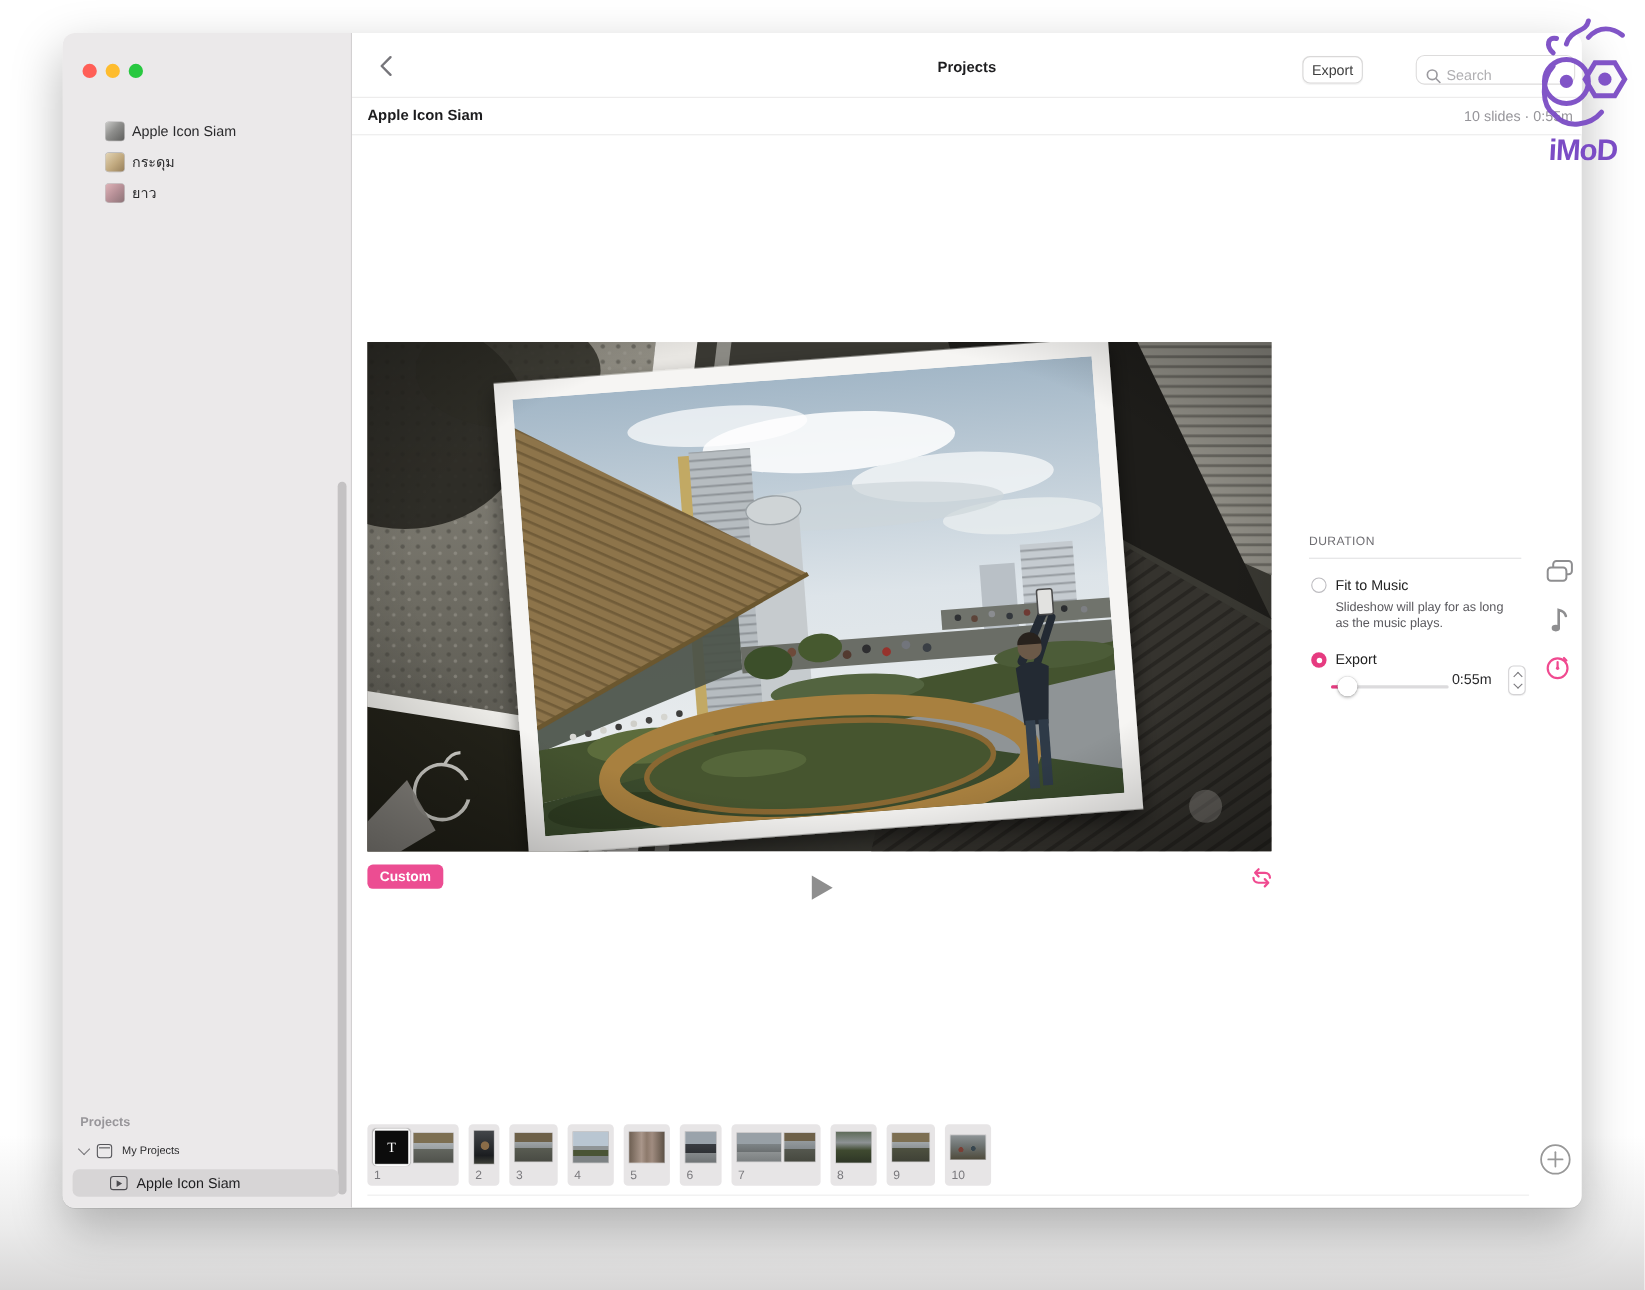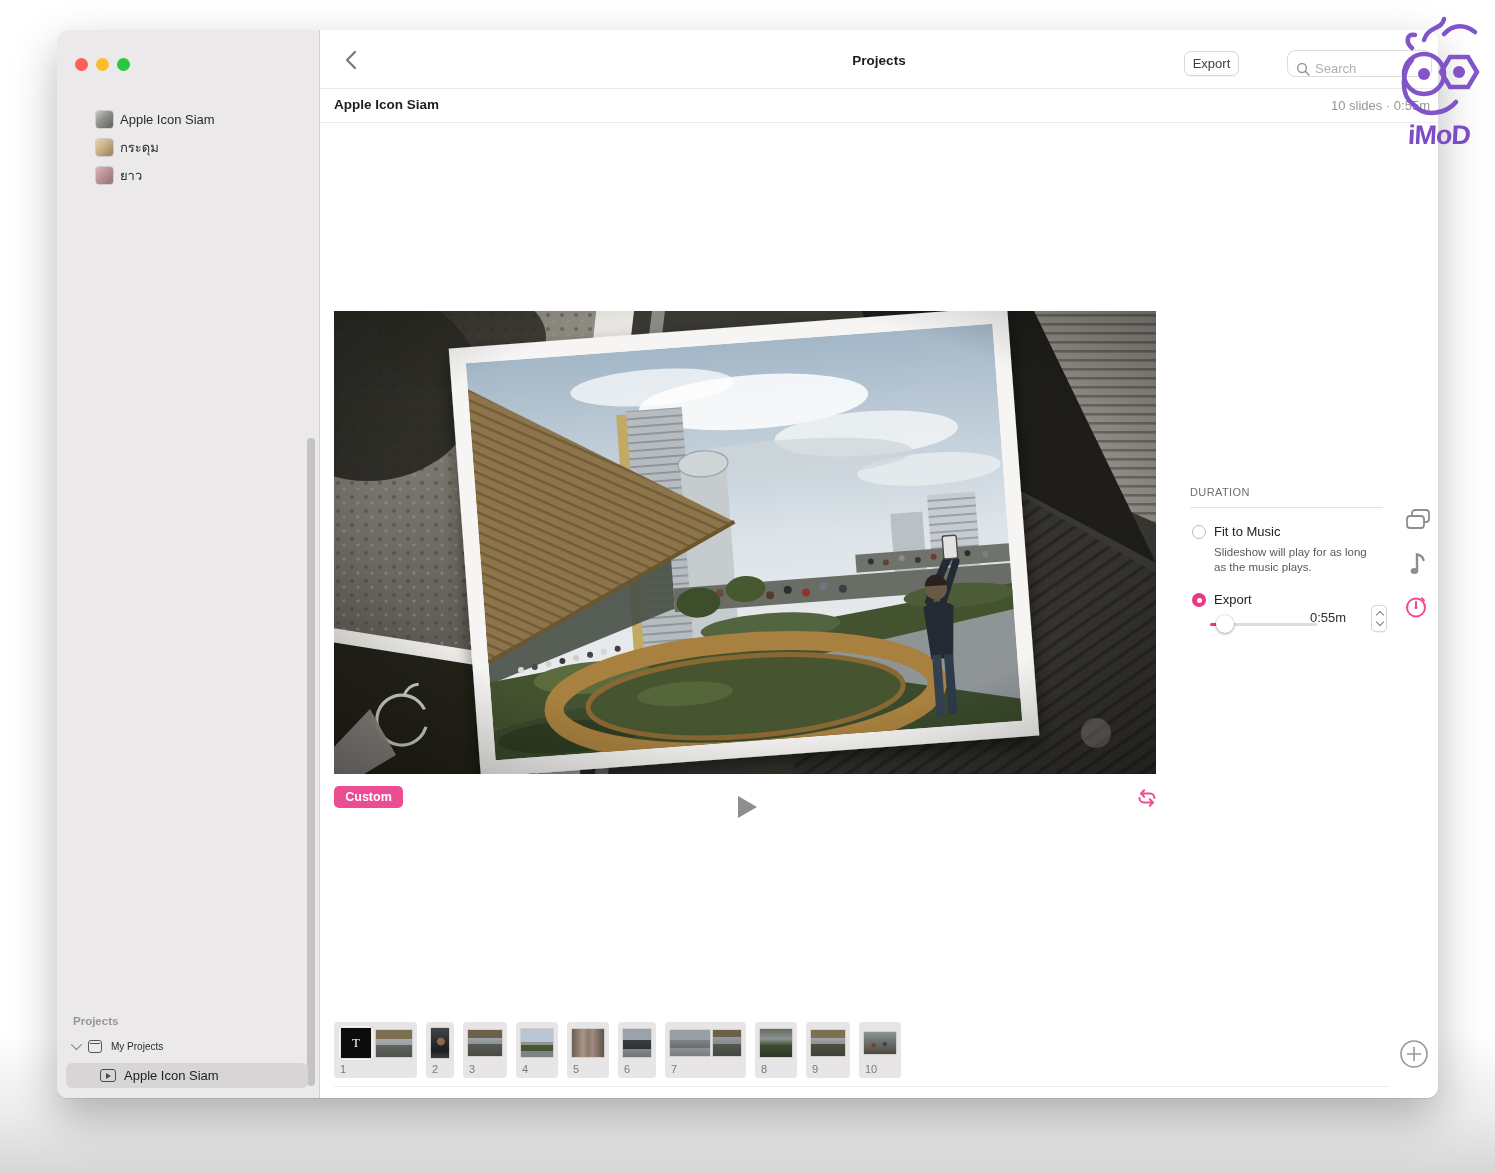--- a/index.html
+++ b/index.html
@@ -74,21 +74,21 @@
   .radio.on { left:1135px; top:563px; background:#e63b80; }
   .radio.on::after { content:""; position:absolute; left:4.5px; top:4.5px; width:5px; height:5px; border-radius:50%; background:#fff; }
   .fit-label { position:absolute; left:1157px; top:494px; font-size:13px; color:#222; }
   .fit-desc { position:absolute; left:1157px; top:515px; font-size:11.5px; line-height:15px; color:#59585d; }
   .custom-label { position:absolute; left:1157px; top:562px; font-size:13px; color:#222; }
   .slider { position:absolute; left:1153px; top:585px; width:107px; height:18px; cursor:pointer; }
   .slider .track { position:absolute; left:0; top:8px; width:100%; height:3px; border-radius:2px; background:#dcdbdd; }
   .slider .fill { position:absolute; left:0; top:8px; width:16px; height:3px; border-radius:2px; }
   .slider .thumb { position:absolute; left:6px; top:0; width:18px; height:18px; border-radius:50%;
     background:#fff; box-shadow:0 1px 3px rgba(0,0,0,.35), 0 0 0 .5px rgba(0,0,0,.08); }
-  .dur-value { position:absolute; left:1253px; top:580px; width:56px; text-align:left; font-size:13px; color:#2b2b2d; }
+  .dur-value { position:absolute; left:1253px; top:580px; width:56px; text-align:center; font-size:13px; color:#2b2b2d; }
   .stepper { position:absolute; left:1314px; top:575px; width:16px; height:27px; background:#fff;
     border:1px solid #d4d3d5; border-radius:5px; box-shadow:0 .5px 1px rgba(0,0,0,.06); cursor:pointer; }
   .stepper i { position:absolute; left:4.5px; width:6px; height:6px; border-left:1.6px solid #7b7a7e; border-top:1.6px solid #7b7a7e; }
   .stepper .up { top:6px; transform:rotate(45deg); }
   .stepper .dn { top:13px; transform:rotate(225deg); }
   
   .tool { position:absolute; cursor:pointer; }
   .tool.themes { left:1347px; top:478px; } .tool.music { left:1349px; top:520px; } .tool.timer { left:1346px; top:563px; }
   
   .filmstrip { position:absolute; left:277px; top:992px; display:flex; gap:9px; align-items:flex-start; }

